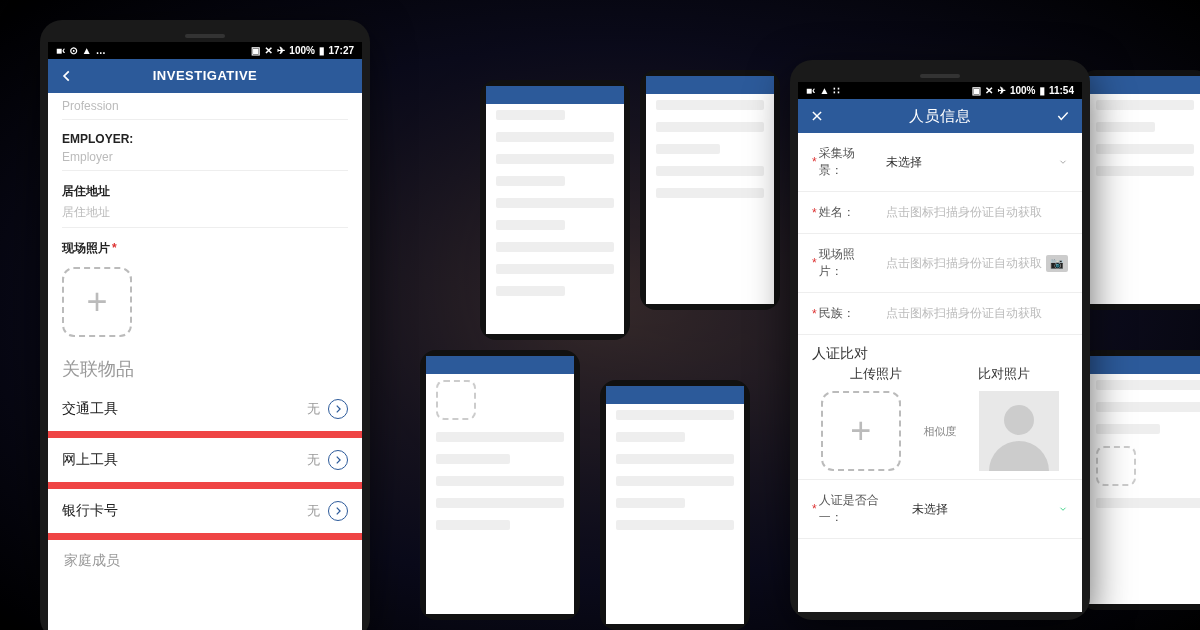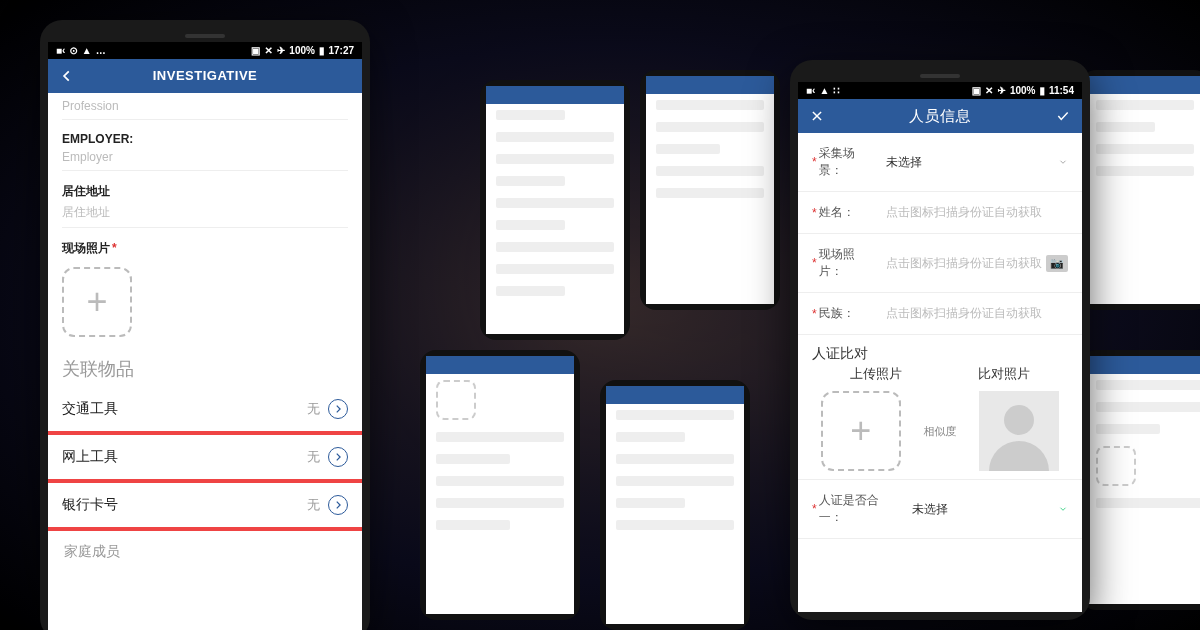--- a/index.html
+++ b/index.html
@@ -101,21 +101,21 @@
   .req { color: #d33; margin-left: 2px;}
   .section-label {
     color: #999;
     font-size: 18px;
     padding: 10px 14px 6px;
   }
   .row {
     display: flex;
     align-items: center;
     padding: 12px 14px;
-    border-bottom: 4px solid #ef4444;
+    border-bottom: 7px solid #ef4444;
     justify-content: space-between;
   }
   .row .left { font-size: 14px; color: #222;}
   .row .right { display:flex; align-items:center; gap:8px; color:#999; font-size:13px;}
   .arrow-circle {
     width: 20px; height: 20px;
     border: 1.5px solid #2c5a9a;
     border-radius: 50%;
     display:flex; align-items:center; justify-content:center;
   }

